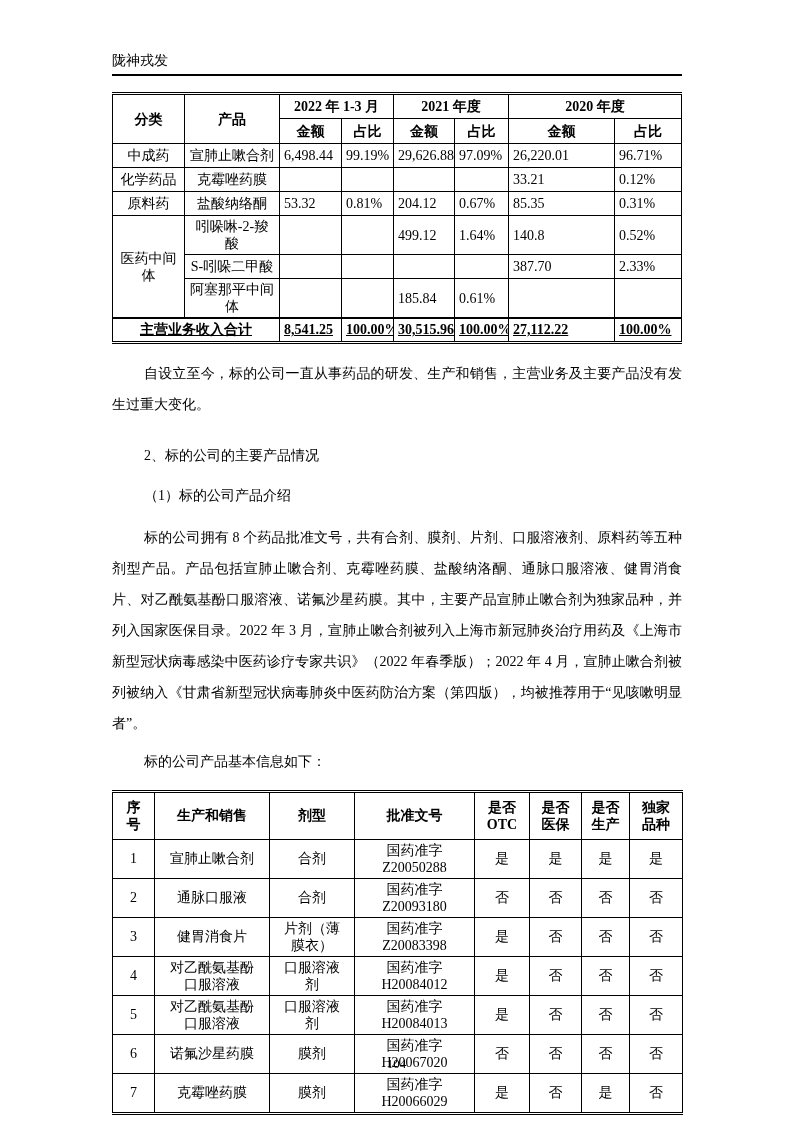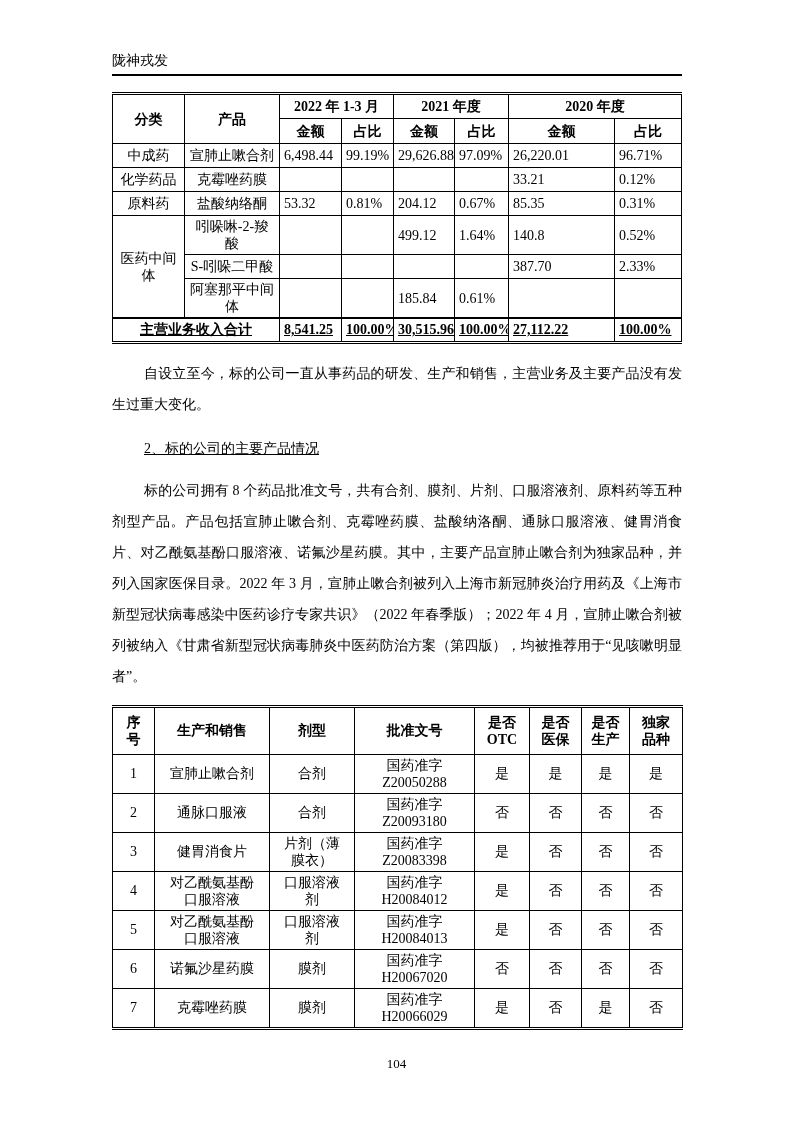--- a/index.html
+++ b/index.html
@@ -51,21 +51,21 @@
   .t1 .total-row td.cell-label { text-align: center; }
   
   .body-text, .heading {
     margin: 0;
     font-size: 14px;
     line-height: 31px;
     text-align: justify;
     text-indent: 32px;
   }
   .p1 { margin-top: 14px; }
-  .h-main { margin-top: 13px; text-decoration: underline; }
+  .h-main { margin-top: 20px; }
   .h-sub { margin-top: 9px; }
   .p2 { margin-top: 11px; }
   .p3 { margin-top: 7px; }
   
   .t2 { margin-top: 13px; }
   .t2 thead th { border-top: 3px double #000; white-space: pre-line; height: 48px; vertical-align: middle; }
   .t2 td { text-align: center; vertical-align: middle; white-space: pre-line; height: 24px; }
   .t2 tbody tr:last-child td { border-bottom: 3px double #000; }
   
   .pg-footer {
@@ -182,21 +182,23 @@
           <td class="cell-num">30,515.96</td>
           <td class="cell-num">100.00%</td>
           <td class="cell-num">27,112.22</td>
           <td class="cell-num">100.00%</td>
         </tr>
       </tbody>
     </table>
 
     <p class="body-text p1">自设立至今，标的公司一直从事药品的研发、生产和销售，主营业务及主要产品没有发生过重大变化。</p>
     <p class="heading h-main">2、标的公司的主要产品情况</p>
+    <p class="heading h-sub">（1）标的公司产品介绍</p>
     <p class="body-text p2">标的公司拥有 8 个药品批准文号，共有合剂、膜剂、片剂、口服溶液剂、原料药等五种剂型产品。产品包括宣肺止嗽合剂、克霉唑药膜、盐酸纳洛酮、通脉口服溶液、健胃消食片、对乙酰氨基酚口服溶液、诺氟沙星药膜。其中，主要产品宣肺止嗽合剂为独家品种，并列入国家医保目录。2022 年 3 月，宣肺止嗽合剂被列入上海市新冠肺炎治疗用药及《上海市新型冠状病毒感染中医药诊疗专家共识》（2022 年春季版）；2022 年 4 月，宣肺止嗽合剂被列被纳入《甘肃省新型冠状病毒肺炎中医药防治方案（第四版），均被推荐用于“见咳嗽明显者”。</p>
+    <p class="body-text p3">标的公司产品基本信息如下：</p>
 
     <table class="t2">
       <colgroup>
         <col style="width:42px">
           <col style="width:115px">
           <col style="width:85px">
           <col style="width:120px">
         <col style="width:55px">
           <col style="width:52px">
           <col style="width:48px">

